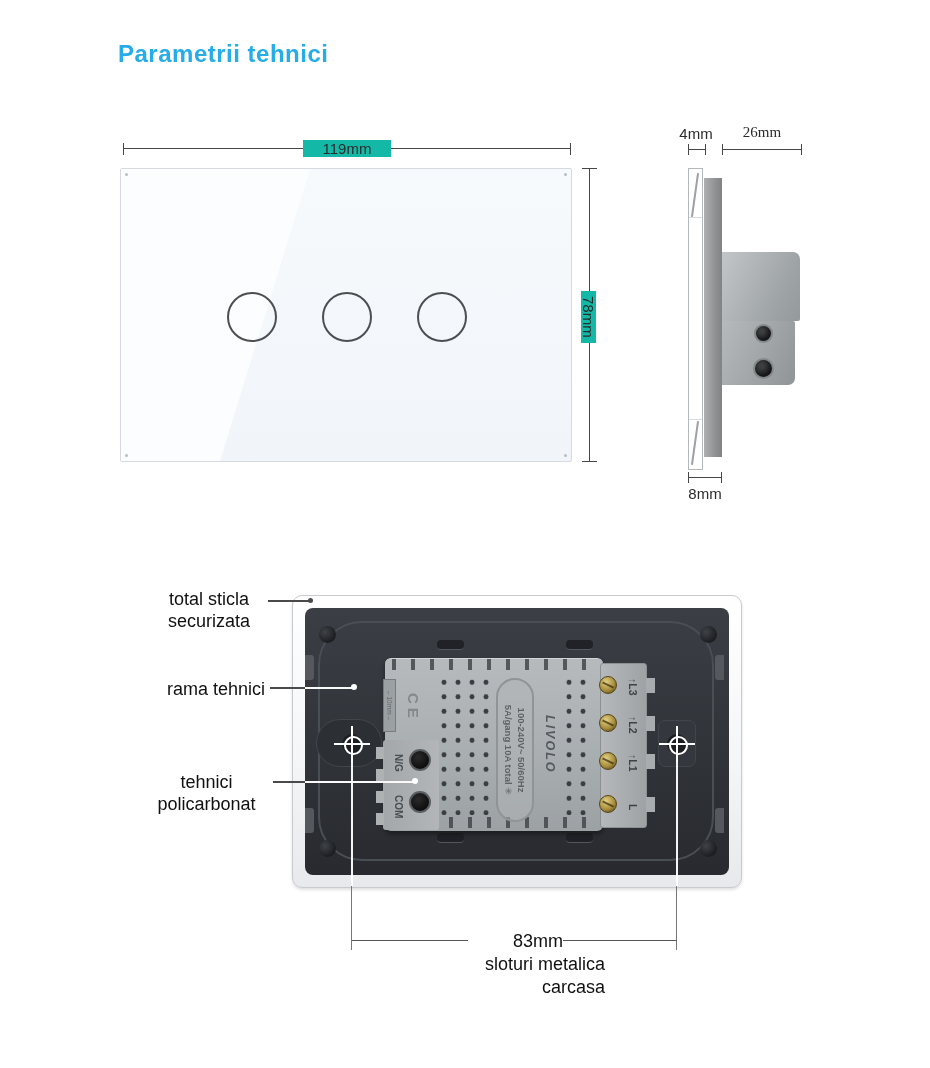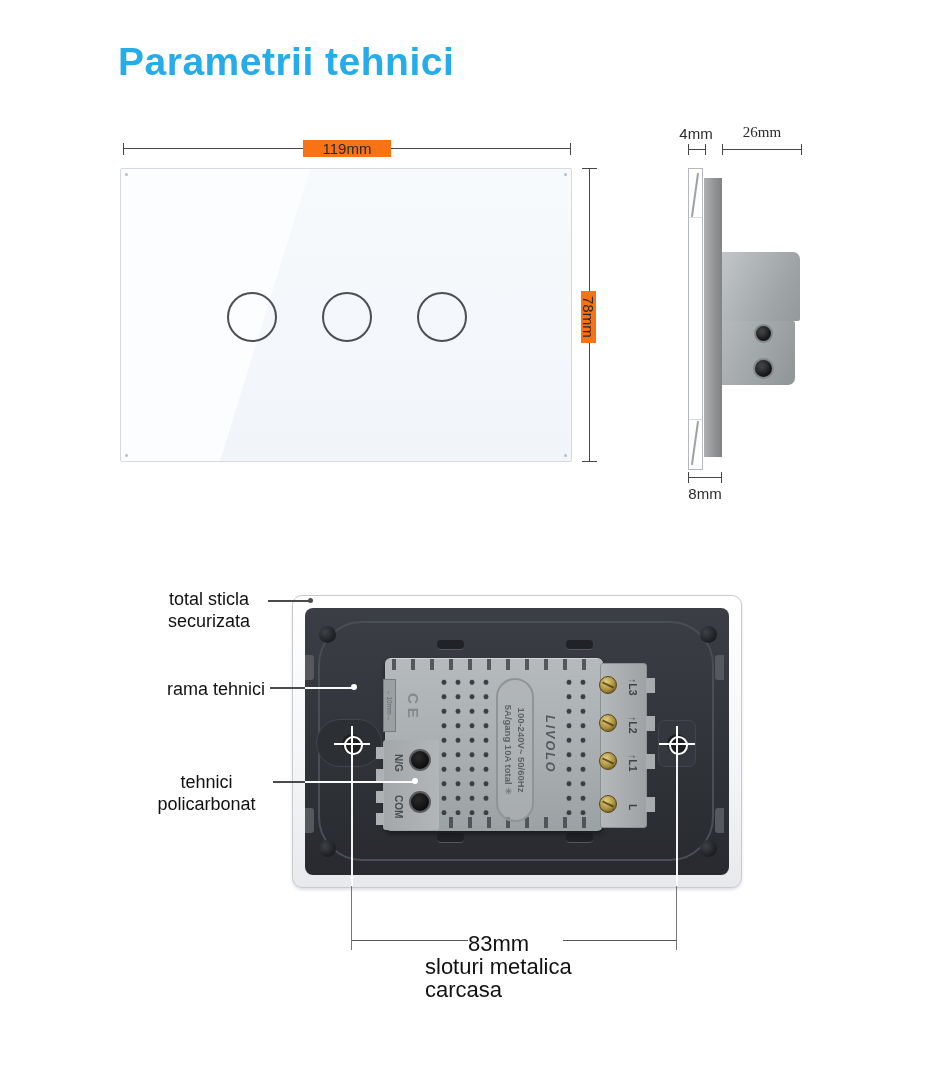--- a/index.html
+++ b/index.html
@@ -1,27 +1,27 @@
 <!DOCTYPE html>
 <html><head>
 <meta charset="utf-8">
 <style>
   html,body{margin:0;padding:0;background:#fff;}
   .canvas{position:relative;width:930px;height:1068px;background:#fff;overflow:hidden;
           font-family:"Liberation Sans","DejaVu Sans",sans-serif;color:#222;}
 
   
-  .title{position:absolute;left:118px;top:40px;margin:0;font-size:39px;font-weight:bold;
+  .title{position:absolute;left:118px;top:40px;margin:0;font-size:24px;font-weight:bold;
          letter-spacing:.5px;color:#25ACE9;}
 
   
   .dline{position:absolute;background:#474747;}
   .tickv{position:absolute;width:1px;height:12px;background:#474747;}
   .tickh{position:absolute;height:1px;width:15px;background:#474747;}
-  .dlabel{position:absolute;font-size:15px;color:#2b2b2b;text-align:center;background:#f97316;line-height:17px;}
+  .dlabel{position:absolute;font-size:15px;color:#2b2b2b;text-align:center;background:#14b8a6;line-height:17px;}
   .dlabel.vert{writing-mode:vertical-rl;padding:5px 0;line-height:15px;text-align:center;}
 
   
   .panel{position:absolute;left:120px;top:168px;width:452px;height:294px;
          background:linear-gradient(180deg,#f7fafc 0%,#f1f5fa 100%);
          border:1px solid #d5dae1;border-radius:2px;box-sizing:border-box;}
   .panel-sheen{position:absolute;inset:0;background:#fcfdff;
                clip-path:polygon(0 0,42% 0,22% 100%,0 100%);}
   .touch-circle{position:absolute;width:50px;height:50px;border:2px solid #4c4f52;border-radius:50%;
                 box-sizing:border-box;top:123px;}
@@ -102,21 +102,21 @@
   .tlabel{position:absolute;width:14px;height:30px;writing-mode:vertical-rl;font-size:10.5px;font-weight:bold;
           color:#3d4246;text-align:center;}
 
   
   .callout{position:absolute;font-size:18px;line-height:22px;color:#111;}
   .pline{position:absolute;height:2px;background:#4a4a4a;}
   .pline.white{background:#fafafa;}
   .pdot{position:absolute;width:5px;height:5px;border-radius:50%;background:#4a4a4a;}
   .pdot.white{width:6px;height:6px;background:#fff;}
 
-  .caption{position:absolute;font-size:22px;color:#111;text-align:left;}
+  .caption{position:absolute;font-size:18px;color:#111;text-align:right;}
 </style>
 </head>
 <body>
 
 <div class="canvas">
 
   <h1 class="title">Parametrii tehnici</h1>
 
   <div>
 

